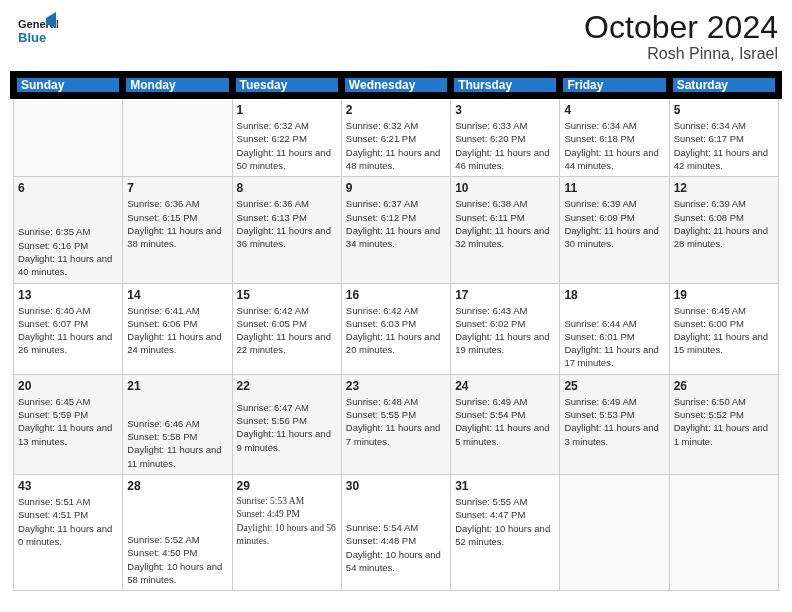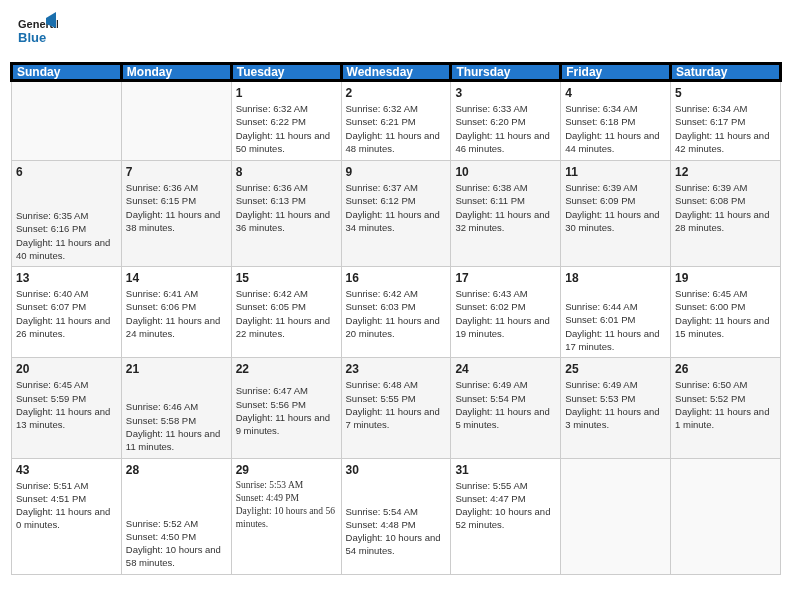--- a/index.html
+++ b/index.html
@@ -49,21 +49,21 @@
       border-collapse: collapse;
       table-layout: fixed;
     }
     thead tr th {
       background-color: #2277cc;
       color: #fff;
       font-size: 12px;
       font-weight: bold;
       padding: 0 4px;
       text-align: left;
-      border: 3px solid #000000;
+      border: 7px solid #000000;
     }
     tbody tr td {
       border: 1px solid #ccc;
       vertical-align: top;
       padding: 4px;
       font-size: 10px;
       color: #222;
       height: 80px;
       background: #fff;
     }
@@ -92,20 +92,24 @@
   <div class="logo">
     <div class="logo-icon">
       <svg width="44" height="44" viewBox="0 0 44 44">
         <rect x="2" y="2" width="40" height="40" rx="4" fill="white"></rect>
         <text x="4" y="18" font-size="11" font-weight="bold" fill="#222">General</text>
         <text x="4" y="32" font-size="13" font-weight="bold" fill="#1a6fad">Blue</text>
         <polygon points="32,8 42,2 42,18 32,14" fill="#1a6fad"></polygon>
       </svg>
     </div>
   </div>
+  <div class="title-block">
+    <div class="month-title">October 2024</div>
+    <div class="location-title">Rosh Pinna, Israel</div>
+  </div>
 </div>
 
 <table>
   <thead>
     <tr id="weekday-header">
     <th>Sunday</th>
         <th>Monday</th>
         <th>Tuesday</th>
         <th>Wednesday</th>
         <th>Thursday</th>

